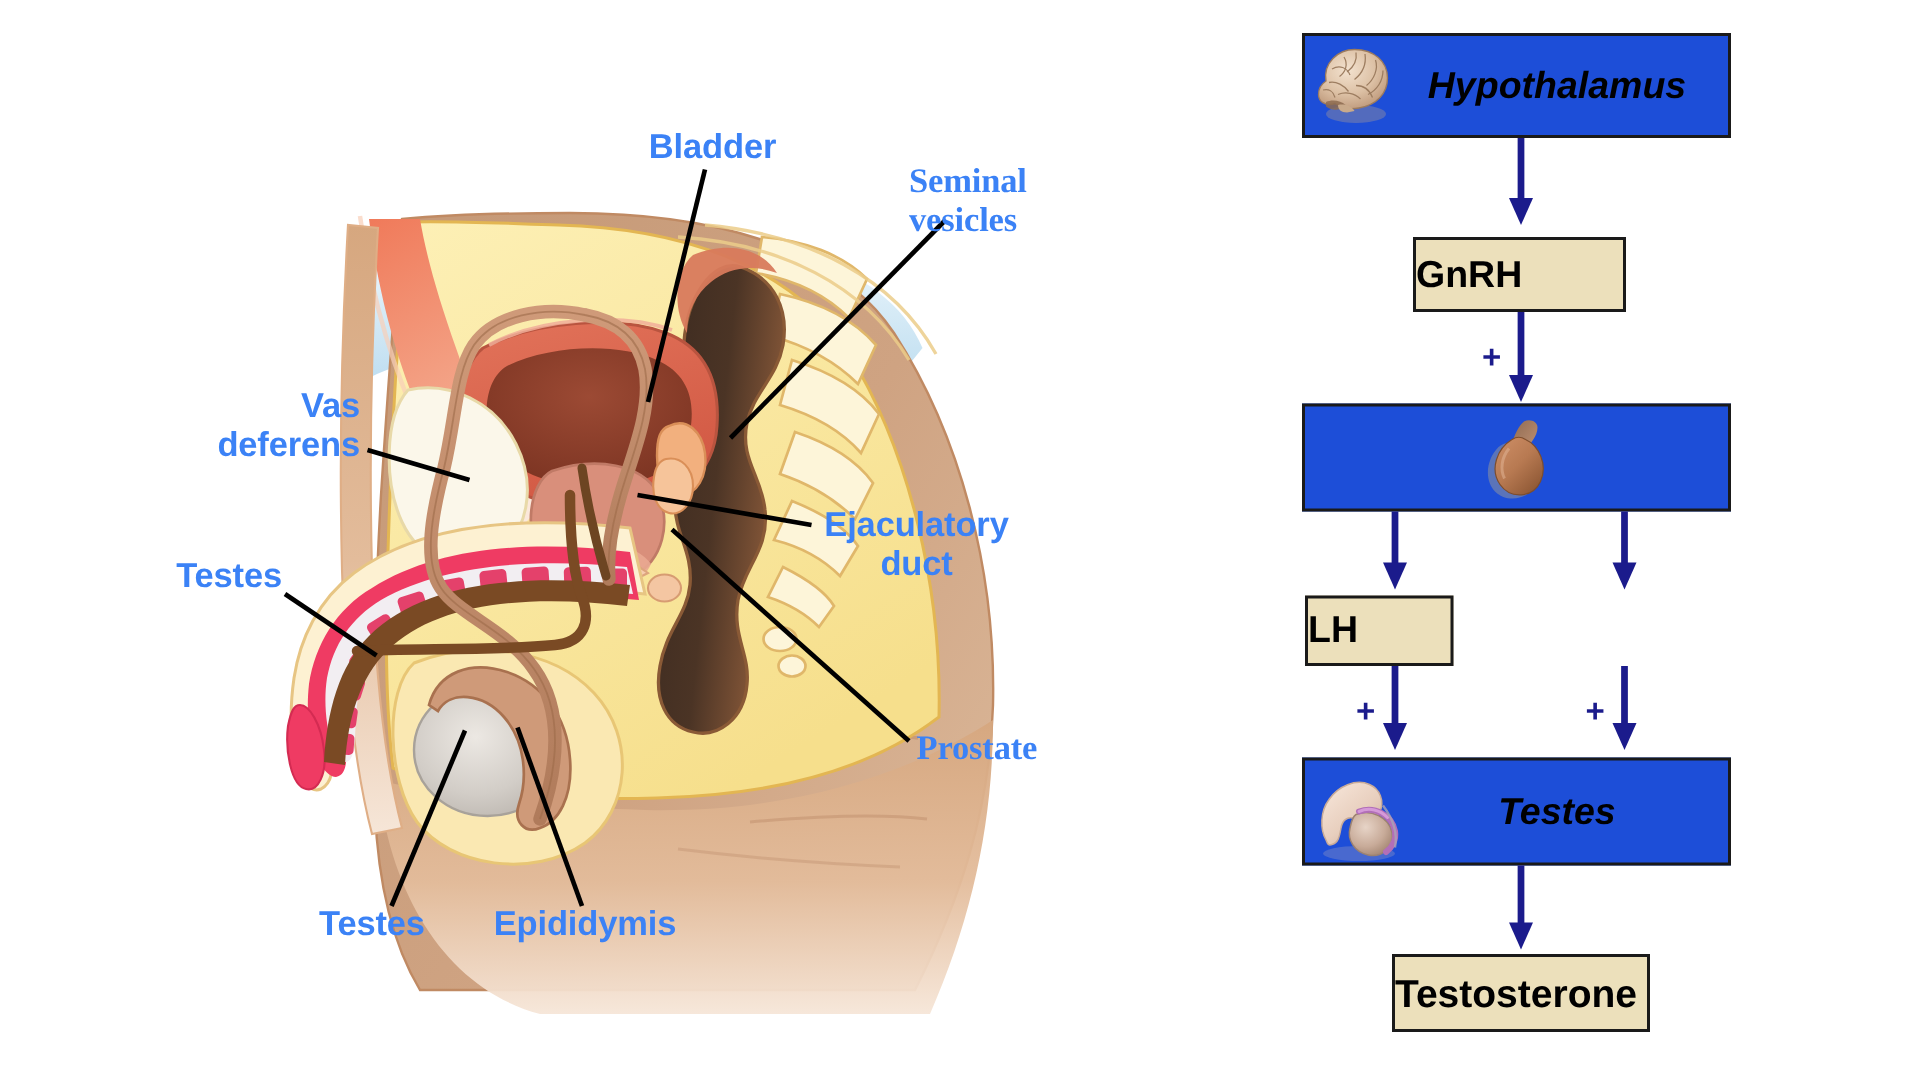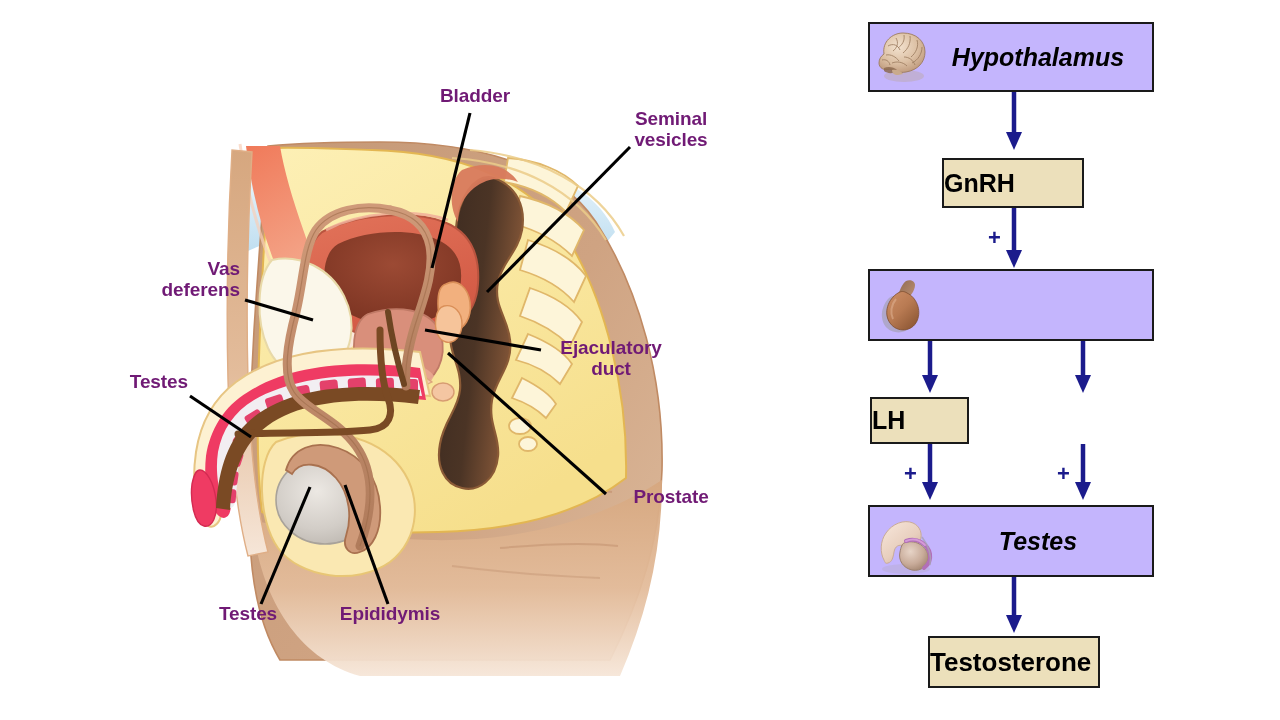--- a/index.html
+++ b/index.html
@@ -20,47 +20,47 @@
     position: absolute;
     left: 0; top: 0;
     width: 860px; height: 720px;
   }
   #anatomy-svg { display: block; }
 
   .anat-label {
     position: absolute;
     font-family: "Liberation Sans", sans-serif;
     font-weight: bold;
-    font-size: 19px;
-    color: #701a75;
+    font-size: 23px;
+    color: #3b82f6;
     line-height: 1.12;
     white-space: pre-line;
     letter-spacing: -0.1px;
   }
   .anat-label.ta-r { text-align: right; }
   .anat-label.ta-c { text-align: center; }
-  .anat-label.ta-l { text-align: center; }
+  .anat-label.ta-l { text-align: left; font-family: Liberation Serif, serif; }
 
   
   #flow-panel {
     position: absolute;
     left: 860px; top: 0;
     width: 420px; height: 720px;
   }
   .fbox {
     position: absolute;
     box-sizing: border-box;
     border: 2px solid #1a1a1a;
     display: flex;
     align-items: center;
     justify-content: flex-start;
   }
   .fbox.organ {
-    background: #c4b5fd;
-    justify-content: space-between;
+    background: #1d4ed8;
+    justify-content: center;
   }
   .fbox.hormone {
     background: #ece0bb;
   }
   .fbox .flabel {
     font-family: "Liberation Sans", sans-serif;
     font-weight: bold;
     color: #000;
   }
   .fbox.organ .flabel {

